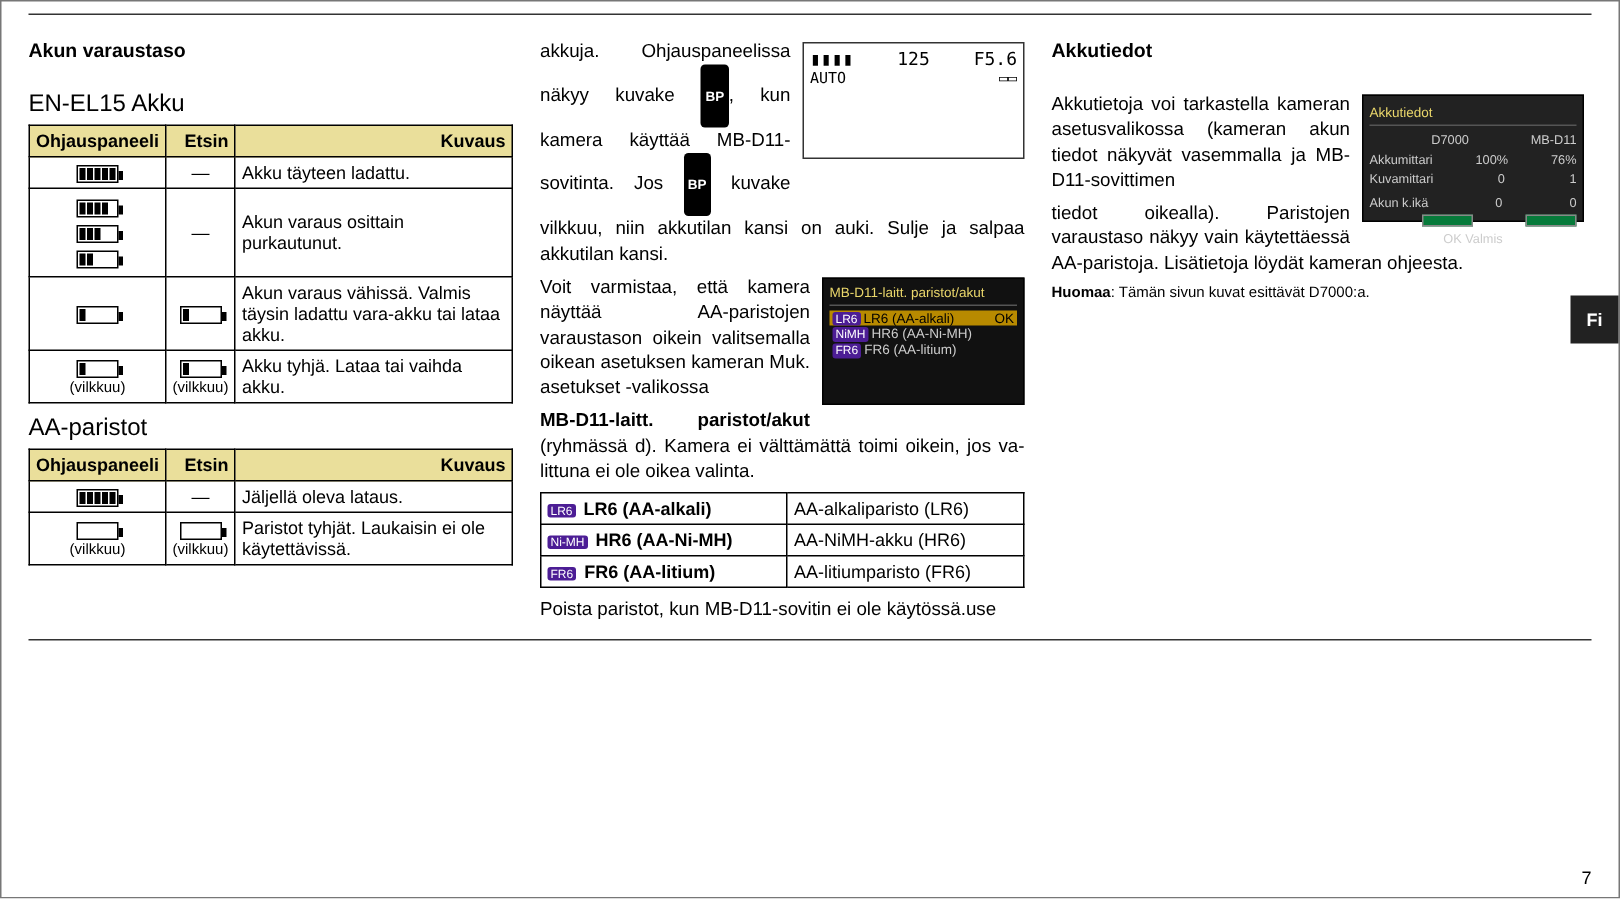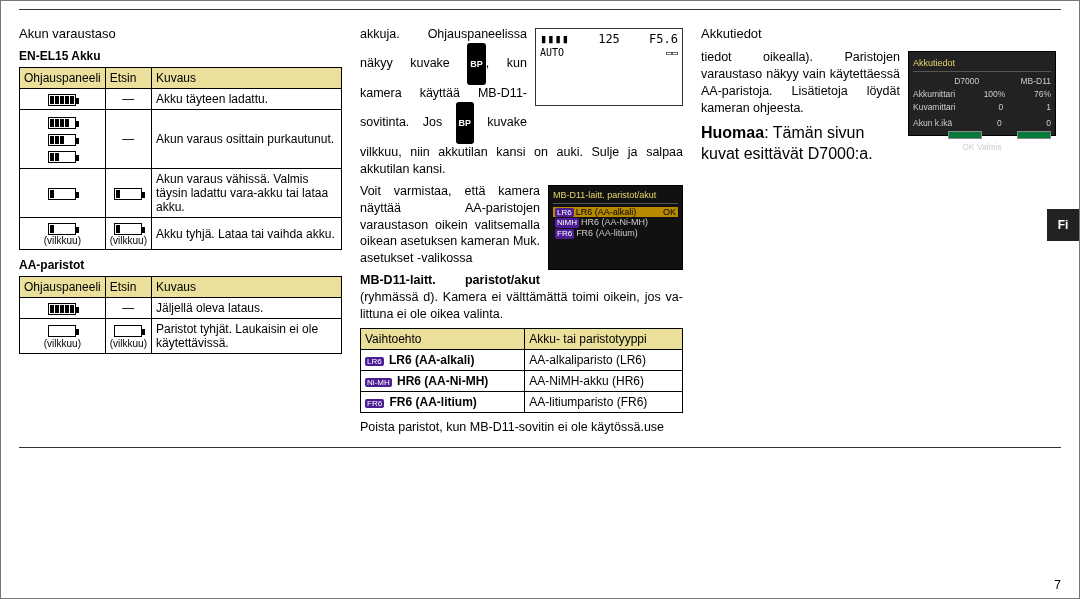--- a/index.html
+++ b/index.html
@@ -5,45 +5,45 @@
   *{box-sizing:border-box;margin:0;padding:0}
   html,body{width:1080px;height:599px;background:#fff;font-family:Arial,Helvetica,sans-serif;font-size:12px;color:#000;overflow:hidden}
   .page{position:relative;width:1080px;height:599px;border:1px solid #777;padding:8px 18px 3px 18px}
   .hrtop{border-top:1px solid #333;margin:0 0 16px 0}
   .hrbot{border-top:1px solid #333;margin:6px 0 0 0}
   .cols{display:flex;gap:18px}
   .col{flex:1;min-width:0}
   .col.c1{flex:0 0 323px}
   .col.c2{flex:0 0 323px}
   .col.c3{flex:0 0 355px}
-  h3{font-size:13px;font-weight:400;margin-bottom:8px}
-  h4{font-size:12px;font-weight:700;margin:8px 0 4px 0}
+  h3{font-size:13px;font-weight:700;margin-bottom:20px}
+  h4{font-size:16px;font-weight:400;margin:8px 0 4px 0}
   p{font-size:12.5px;line-height:1.35;margin-bottom:5px}
   .just{text-align:justify;text-justify:inter-word}
   table{width:100%;border-collapse:collapse;font-size:12px}
   th,td{border:1px solid #000;padding:3px 4px;vertical-align:middle}
-  th{background:#eadf9b;font-weight:400;font-size:12px;text-align:left}
+  th{background:#eadf9b;font-weight:700;font-size:12px;text-align:right}
   td.cc{text-align:center}
   .batt{display:inline-block;width:28px;height:12px;border:1.7px solid #000;position:relative;vertical-align:middle}
   .batt:after{content:"";position:absolute;right:-4px;top:3px;width:3px;height:6px;background:#000}
   .batt.seg .seg1,.batt.seg .seg2,.batt.seg .seg3,.batt.seg .seg4,.batt.seg .seg5{position:absolute;top:1px;bottom:1px;width:4px;background:#000}
   .batt.seg .seg1{left:1px}.batt.seg .seg2{left:6px}.batt.seg .seg3{left:11px}.batt.seg .seg4{left:16px}.batt.seg .seg5{left:21px}
   .bpicon{display:inline-block;background:#000;color:#fff;font-size:9px;font-weight:700;border-radius:3px;padding:15px 3px;vertical-align:baseline}
   .mini-screen{float:right;width:135px;height:85px;background:#111;color:#ccc;font-size:9px;border:1px solid #000;margin:2px 0 4px 8px;padding:4px 4px;line-height:1.2}
   .mini-screen2{float:right;width:148px;height:85px;background:#222;color:#ccc;font-size:8.5px;border:1px solid #000;margin:2px 0 4px 8px;padding:6px 4px;line-height:1.25}
   .lcd{float:right;width:148px;height:78px;border:1px solid #333;margin:2px 0 4px 8px;padding:4px;font-family:monospace;font-size:12px;line-height:1.15;background:#fff}
   .lcd .row{display:flex;justify-content:space-between}
-  .sidebar{position:absolute;right:0;top:208px;width:32px;height:32px;background:#222;color:#fff;font-size:12px;font-weight:700;display:flex;align-items:center;justify-content:center}
+  .sidebar{position:absolute;right:0;top:196px;width:32px;height:32px;background:#222;color:#fff;font-size:12px;font-weight:700;display:flex;align-items:center;justify-content:center}
   .pgnum{position:absolute;right:18px;bottom:6px;font-size:12px}
   .dk{background:#4c1d95;color:#fff;font-size:8px;display:inline-block;padding:0 2px;border-radius:2px;margin-right:2px}
   .msrow{display:flex;justify-content:space-between;padding:0 2px}
   .ms2-hdr{color:#e9d66b;font-size:9px;border-bottom:1px solid #555;padding-bottom:2px;margin-bottom:3px}
   .ms2-row{display:flex;justify-content:space-between;align-items:flex-end;padding:1px 0}
   .bar{display:inline-block;width:34px;height:8px;border:1px solid #888;background:#067a3a}
-  .footer-note{font-size:16px;}
+  .footer-note{font-size:10px;}
 </style>
 </head>
 <body>
 
 <div class="page">
   <div class="hrtop"></div>
 
   <div class="sidebar">Fi</div>
 
   <div class="cols">
@@ -138,24 +138,20 @@
           </div>
         <div class="msrow">
             <span><span class="dk">FR6</span><span>FR6 (AA-litium)</span></span>
           </div>
       </div>
       <p class="just">Voit varmistaa, että ka­mera näyttää AA-paris­tojen varaustason oikein valitsemalla oikean ase­tuksen kameran Muk. asetukset -valikossa</p>
       <p class="just"><b>MB-D11-laitt. paristot/akut</b><span> (ryhmässä d). Kamera ei välttämättä toimi oikein, jos va­littuna ei ole oikea valinta.</span></p>
 
       <table>
         <tbody>
-            <tr>
-          <th>Vaihtoehto</th>
-          <th>Akku- tai paristotyyppi</th>
-        </tr>
         <tr>
               <td><span class="dk">LR6</span> <b>LR6 (AA-alkali)</b></td>
               <td>AA-alkaliparisto (LR6)</td>
             </tr>
         <tr>
               <td><span class="dk">Ni-MH</span> <b>HR6 (AA-Ni-MH)</b></td>
               <td>AA-NiMH-akku (HR6)</td>
             </tr>
         <tr>
               <td><span class="dk">FR6</span> <b>FR6 (AA-litium)</b></td>
@@ -193,20 +189,21 @@
             <span>0</span>
           </div>
         <div class="ms2-row">
             <span></span>
             <span class="bar"></span>
             <span class="bar"></span>
           </div>
         <div style="text-align:center;margin-top:2px">OK Valmis</div>
       </div>
 
+      <p class="just">Akkutietoja voi tar­kastella kameran ase­tusvalikossa (kame­ran akun tiedot nä­kyvät vasemmalla ja MB-D11-sovittimen</p>
       <p class="just">tiedot oikealla). Paristojen varaustaso näkyy vain käytettäessä AA-paristoja. Lisätietoja löy­dät kameran ohjeesta.</p>
 
       <p class="footer-note"><b>Huomaa</b><span>: Tämän sivun kuvat esittävät D7000:a.</span></p>
     </div>
   </div>
 
   <div class="hrbot"></div>
   <div class="pgnum">7</div>
 </div>
 

